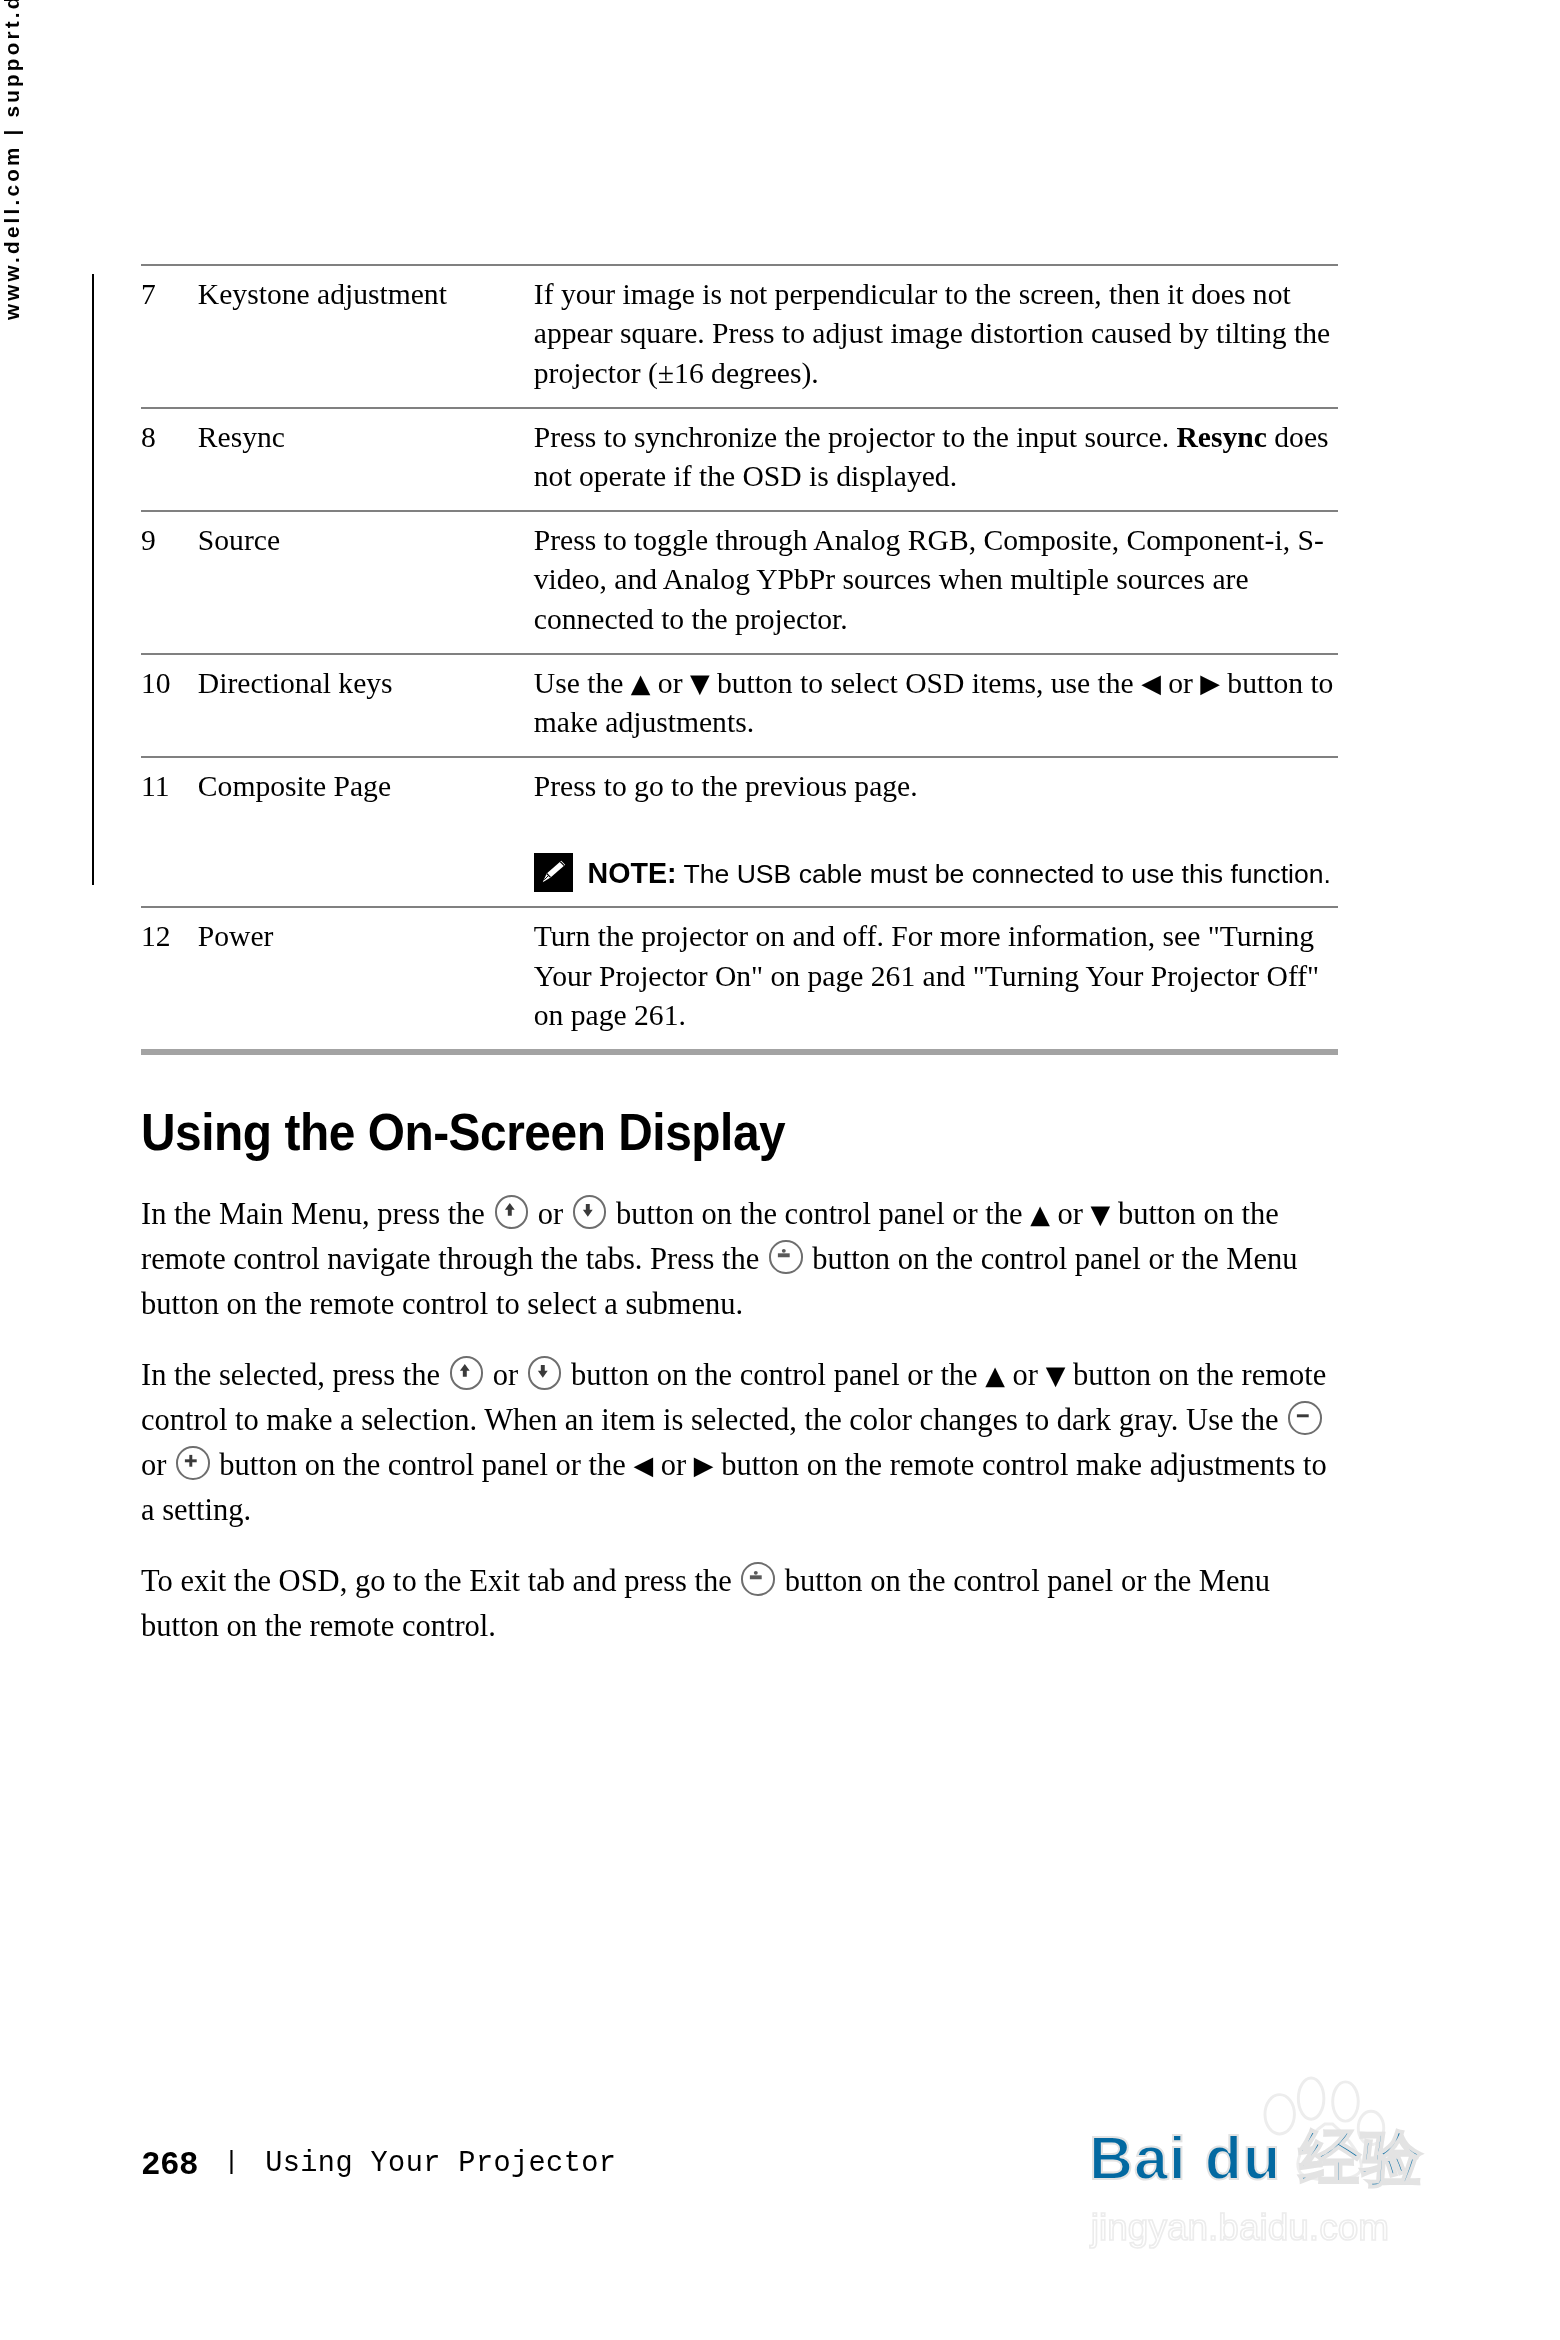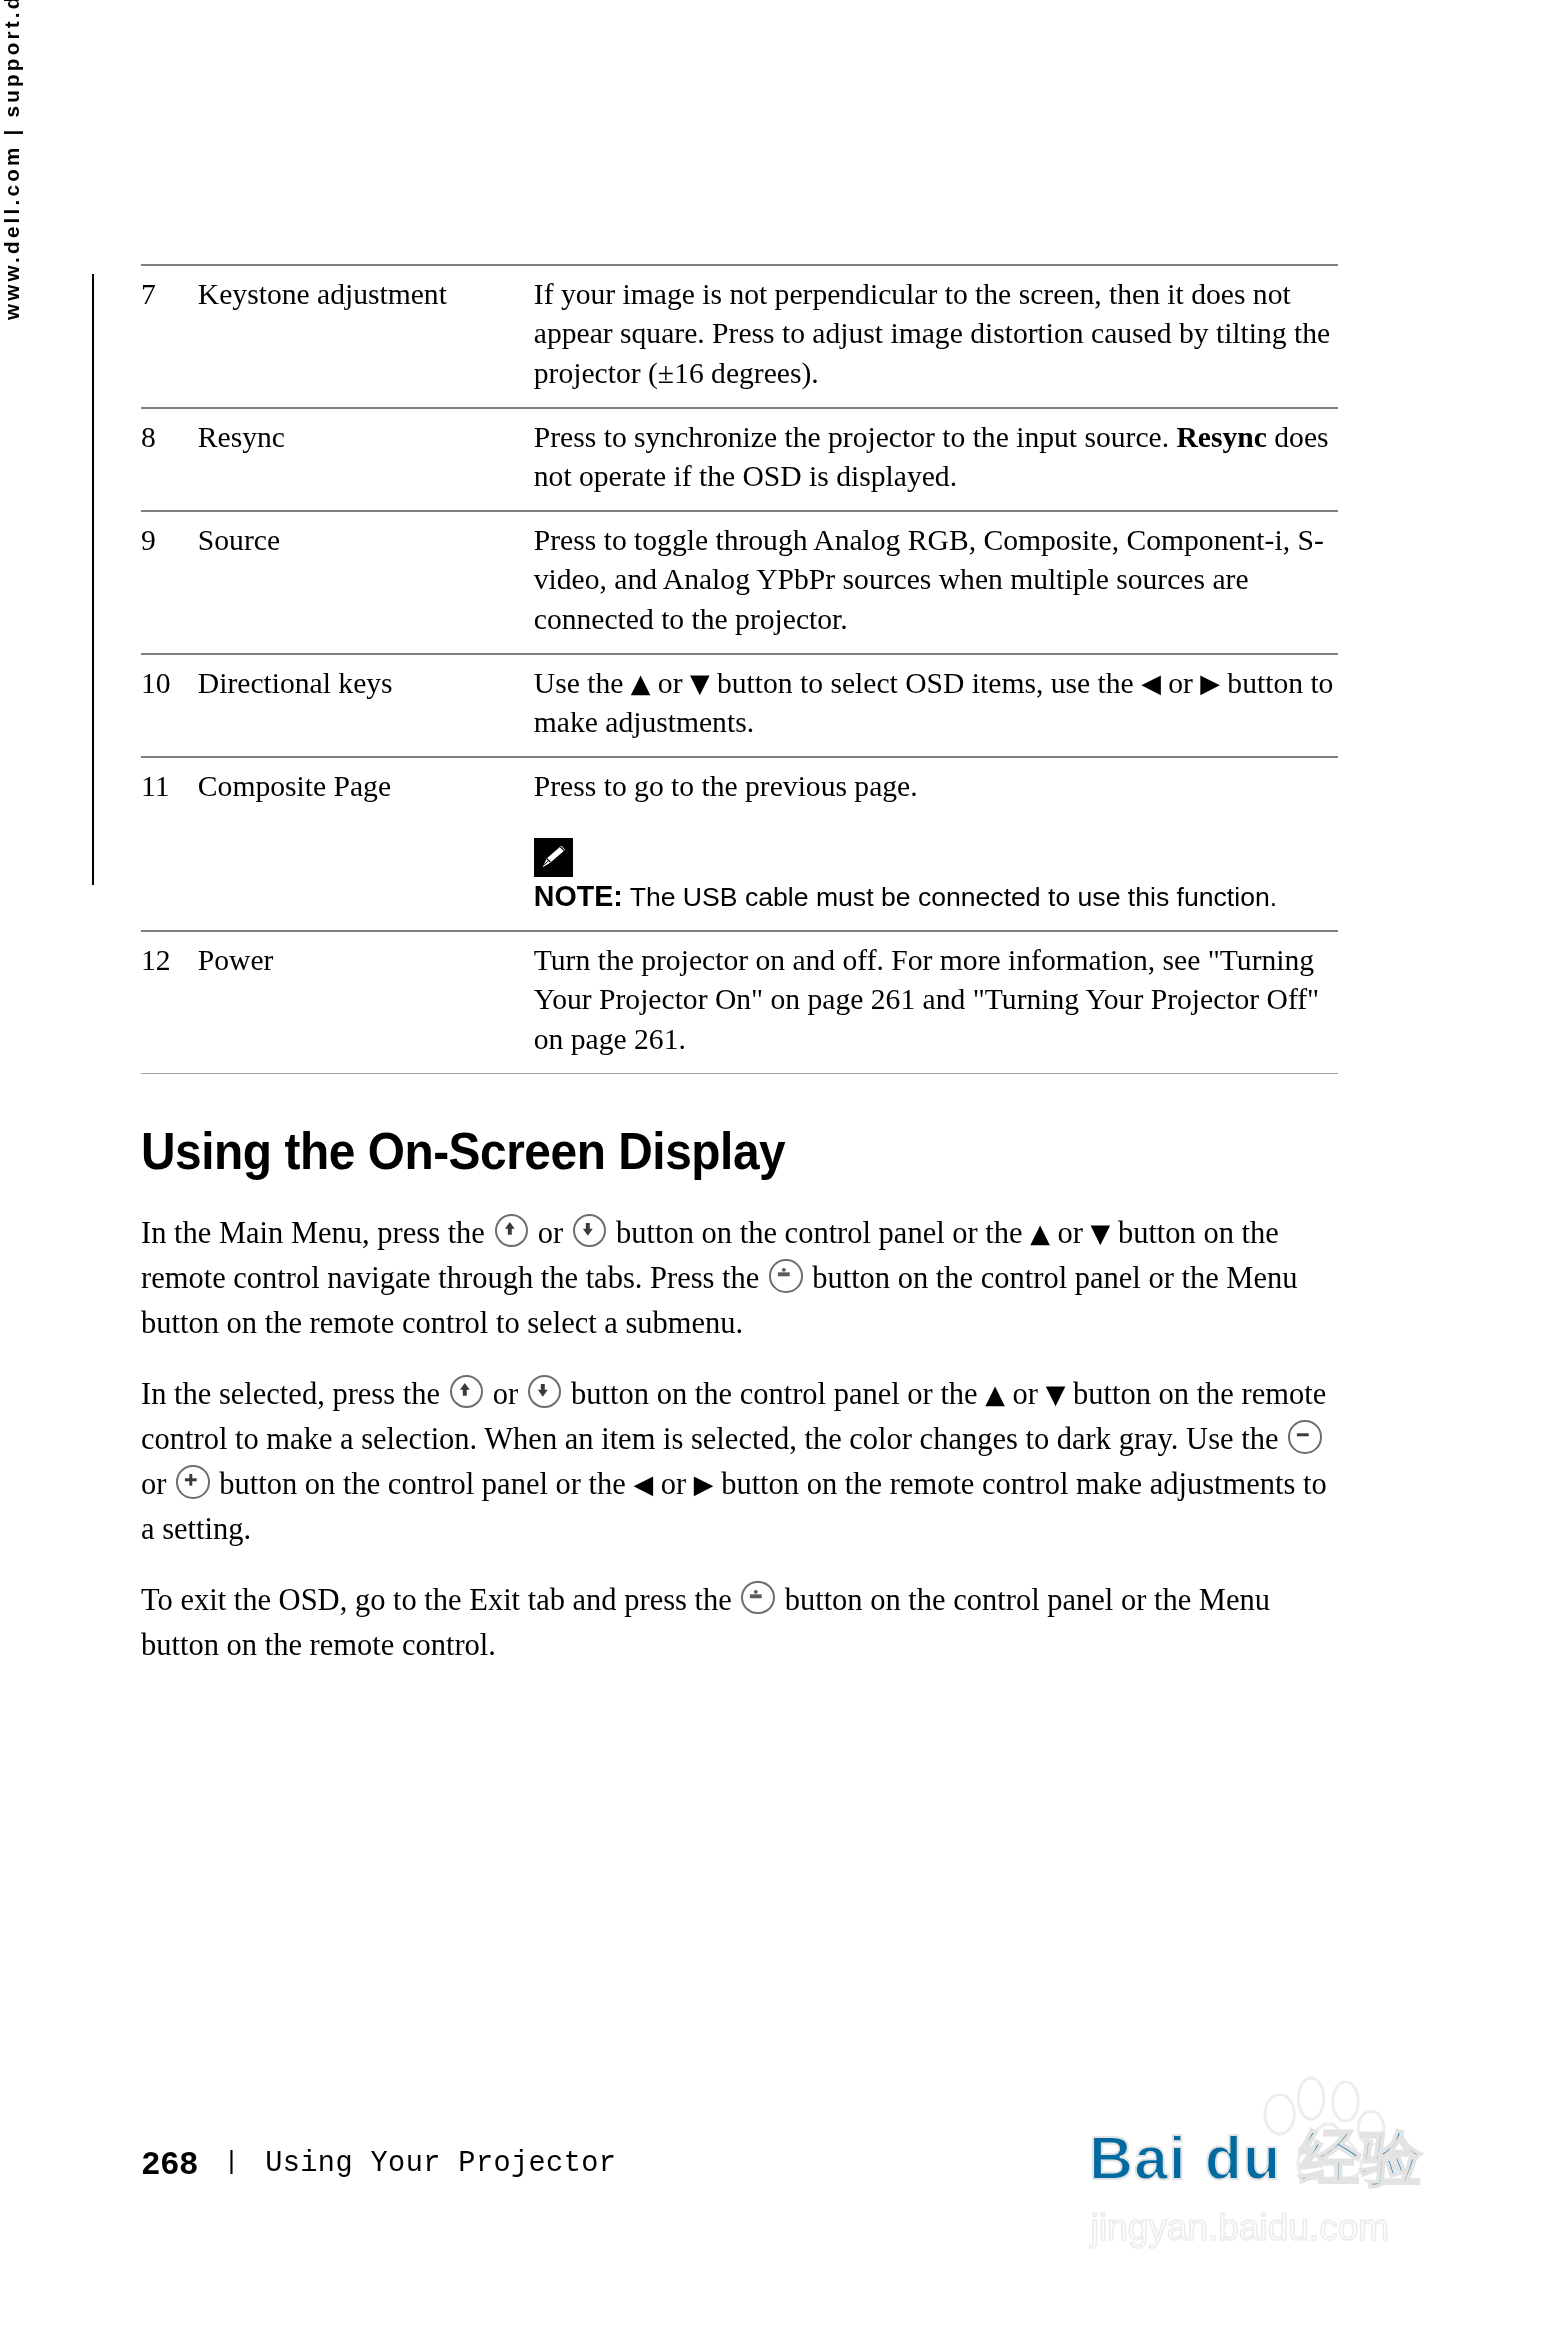--- a/index.html
+++ b/index.html
@@ -56,42 +56,41 @@
     table-layout: fixed;
   }
   table.spec-table td {
     vertical-align: top;
     padding: 8.9px 0 13.8px 0;
     border-top: 2px solid #808080;
     font-size: 29.6px;
     line-height: 1.33;
   }
   table.spec-table tr.last-rule td {
-    border-bottom: 1px solid #a3a3a3;
+    border-bottom: 6px solid #a3a3a3;
   }
   td.col-num   { width: 55px;  padding-left: 11.8px; }
   td.col-name  { width: 325px; }
   td.col-desc  { width: 778px; padding-right: 9.9px; }
 
   .bold-inline { font-weight: bold; }
 
   
   .tri {
     font-family: "DejaVu Sans", sans-serif;
     font-size: 25.6px;
     line-height: 1;
     vertical-align: 1px;
   }
 
   
   .note-block {
     display: flex;
-    align-items: flex-start;
-    margin-top: 28px;
-    flex-direction: column;
+    align-items: flex-end;
+    margin-top: 43px;
   }
   .note-icon {
     flex: 0 0 auto;
     width: 39px;
     height: 39px;
     background: #000;
     position: relative;
     margin-right: 14.8px;
     margin-top: 3.9px;
   }

